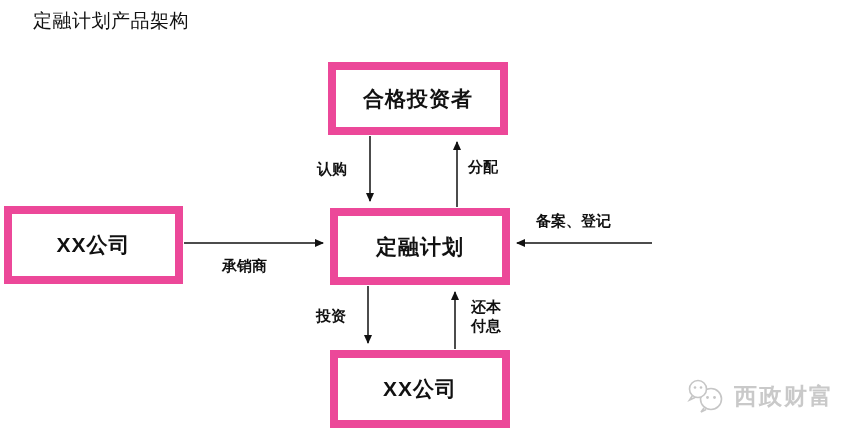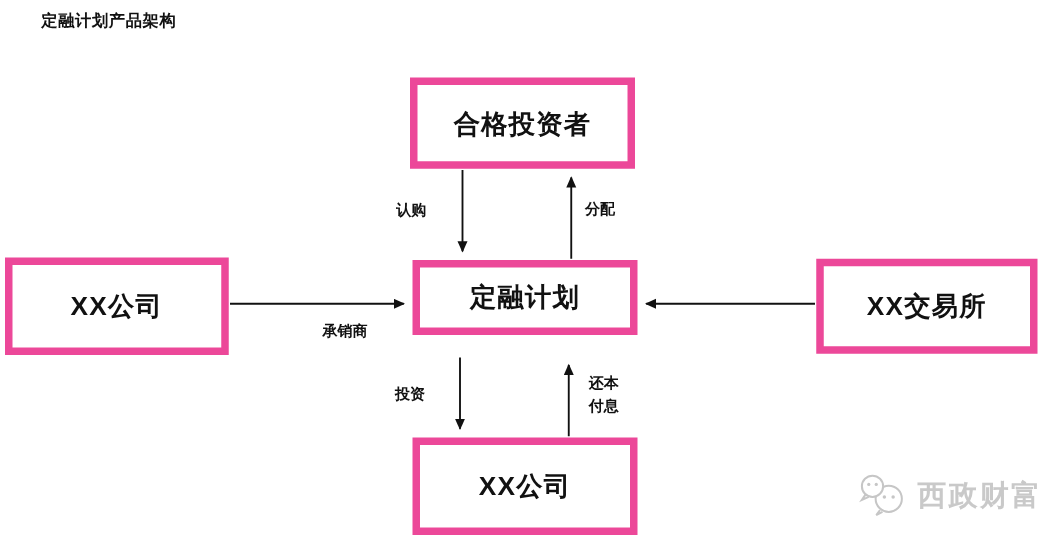--- a/index.html
+++ b/index.html
@@ -12,62 +12,62 @@
     position: relative;
     width: 842px;
     height: 437px;
     background: #ffffff;
     overflow: hidden;
   }
   .page-title {
     position: absolute;
     left: 33px;
     top: 8px;
-    font-size: 13px;
-    font-weight: 700;
+    font-size: 19px;
+    font-weight: 400;
     color: #111111;
     letter-spacing: 0.5px;
   }
   .arrow-layer {
     position: absolute;
     left: 0;
     top: 0;
     width: 842px;
     height: 437px;
   }
   .node {
     position: absolute;
     box-sizing: border-box;
-    border: 6px solid #ec4899;
+    border: 8px solid #ec4899;
     background: #ffffff;
     display: flex;
     align-items: center;
     justify-content: center;
     font-size: 21px;
     font-weight: 700;
     color: #111111;
     letter-spacing: 1px;
   }
   .node-top    { left: 328px; top:  62px; width: 180px; height: 73px; }
-  .node-center { left: 330px; top: 208px; width: 180px; height: 60px; justify-content: center; }
+  .node-center { left: 330px; top: 208px; width: 180px; height: 77px; justify-content: center; }
   .node-left   { left:   4px; top: 206px; width: 179px; height: 78px; }
   .node-right  { left: 653px; top: 207px; width: 177px; height: 76px; }
   .node-bottom { left: 330px; top: 350px; width: 180px; height: 78px; }
   .edge-label {
     position: absolute;
-    font-size: 12px;
+    font-size: 15px;
     font-weight: 700;
     color: #111111;
     white-space: nowrap;
     line-height: 19px;
   }
   .lbl-subscribe  { left: 317px; top: 159px; }
   .lbl-distribute { left: 468px; top: 159px; font-family: Liberation Mono, monospace; }
   .lbl-trustee    { left: 211px; top: 211px; }
-  .lbl-underwrite { left: 222px; top: 256px; margin-left: 36px; }
+  .lbl-underwrite { left: 222px; top: 256px; }
   .lbl-filing     { left: 536px; top: 211px; }
   .lbl-invest     { left: 316px; top: 306px; }
   .lbl-repay      { left: 471px; top: 297px; }
   .lbl-repay span { display: block; text-align: center; }
   .watermark {
     position: absolute;
     left: 685px;
     top: 379px;
     display: flex;
     align-items: center;
@@ -107,31 +107,29 @@
   </div>
 
   <div class="node node-center">
     <span>定融计划</span>
   </div>
 
   <div class="node node-left">
     <span>XX公司</span>
   </div>
 
-  <div class="node node-right">
-    <span>XX交易所</span>
-  </div>
 
   <div class="node node-bottom">
     <span>XX公司</span>
   </div>
 
   <div class="edge-label lbl-subscribe">认购</div>
   <div class="edge-label lbl-distribute">分配</div>
   <div class="edge-label lbl-underwrite">承销商</div>
+  <div class="edge-label lbl-filing">备案、登记</div>
   <div class="edge-label lbl-invest">投资</div>
   <div class="edge-label lbl-repay">
     <span>还本</span>
     <span>付息</span>
   </div>
 
   <div class="watermark">
     <svg width="42" height="34" viewBox="0 0 42 34">
       <g stroke="#c6c6c6" stroke-width="1.6" fill="none">
         <circle cx="26" cy="20" r="10.5" fill="#ffffff"></circle>

